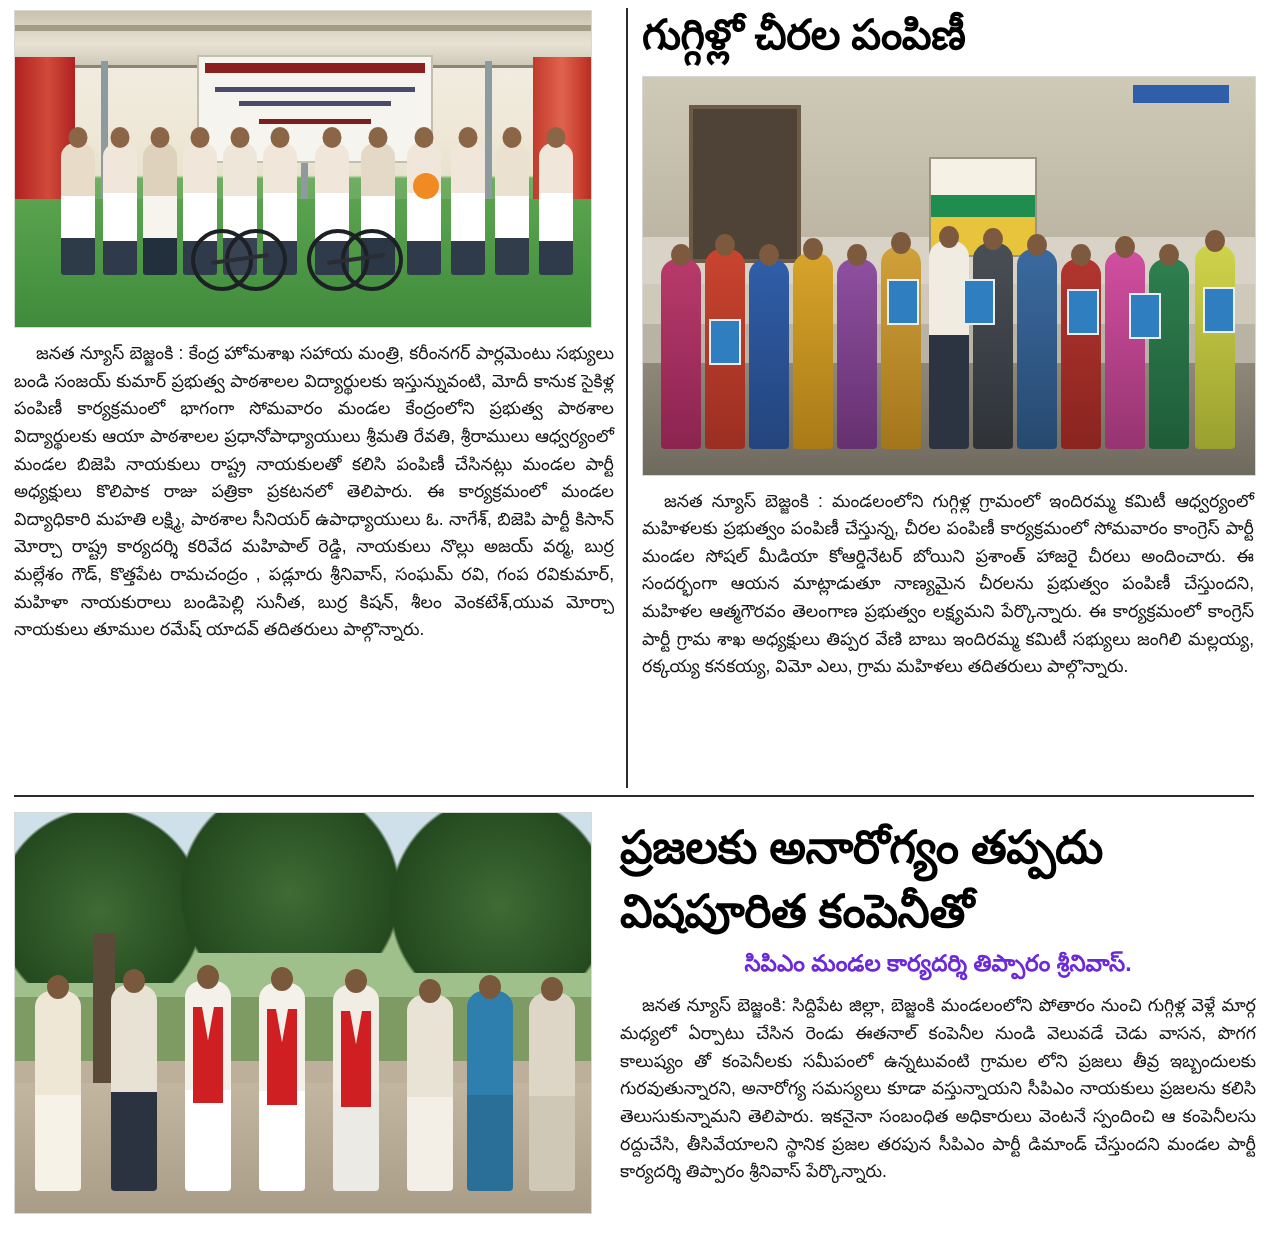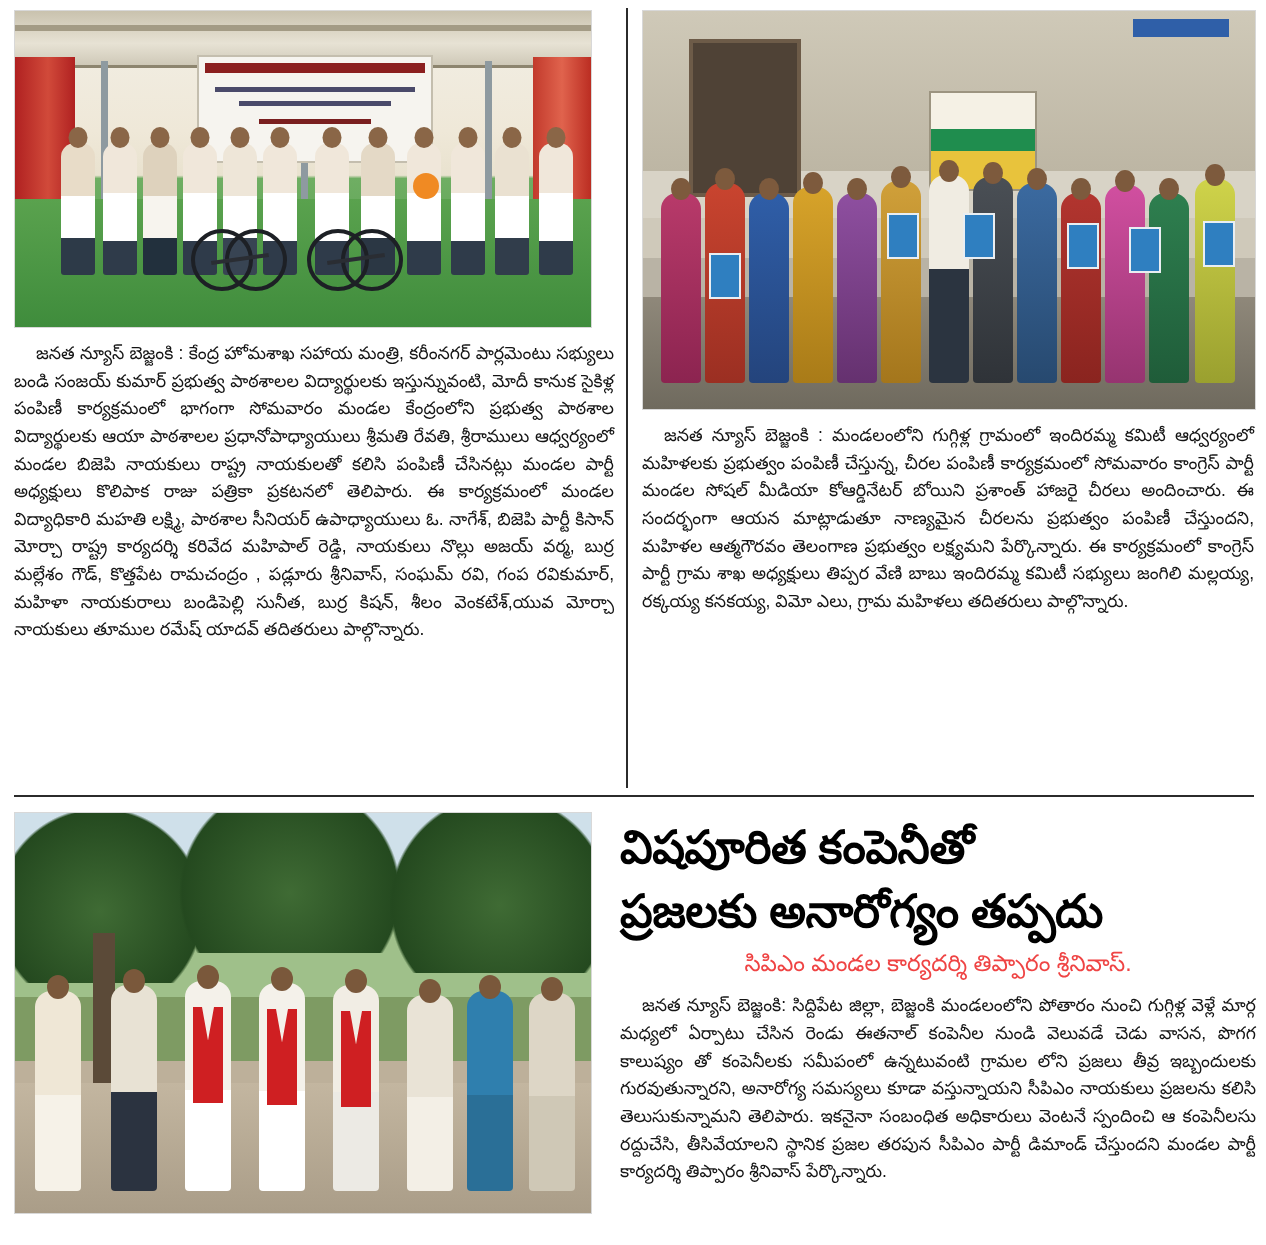--- a/index.html
+++ b/index.html
@@ -75,23 +75,23 @@
     color: #000;
     white-space: nowrap;
   }
   h1.headline.big {
     font-size: 46px;
     white-space: normal;
     margin-bottom: 10px;
   }
   .subhead {
     font-family: "Liberation Sans", sans-serif;
-    font-weight: normal;
+    font-weight: bold;
     font-size: 23px;
-    color: #ef4444;
+    color: #6d28d9;
     text-align: center;
     margin: 4px 0 14px 0;
     line-height: 1.3;
   }
 
   
   .photo {
     position: relative;
     overflow: hidden;
     border: 1px solid #d8d8d8;
@@ -332,20 +332,21 @@
       </div>
       <div style="position:absolute; left:398px; bottom:128px; width:26px; height:26px; border-radius:50%; background:#f08a23;"></div>
     </div>
 
     <div class="bodytext">
       <p><span class="indent"></span><span>జనత న్యూస్ బెజ్జంకి : కేంద్ర హోమశాఖ సహాయ మంత్రి, కరీంనగర్ పార్లమెంటు సభ్యులు బండి సంజయ్ కుమార్ ప్రభుత్వ పాఠశాలల విద్యార్థులకు ఇస్తున్నువంటి, మోదీ కానుక సైకిళ్ల పంపిణీ కార్యక్రమంలో భాగంగా సోమవారం మండల కేంద్రంలోని ప్రభుత్వ పాఠశాల విద్యార్థులకు ఆయా పాఠశాలల ప్రధానోపాధ్యాయులు శ్రీమతి రేవతి, శ్రీరాములు ఆధ్వర్యంలో మండల బిజెపి నాయకులు రాష్ట్ర నాయకులతో కలిసి పంపిణీ చేసినట్లు మండల పార్టీ అధ్యక్షులు కొలిపాక రాజు పత్రికా ప్రకటనలో తెలిపారు. ఈ కార్యక్రమంలో మండల విద్యాధికారి మహతి లక్ష్మి, పాఠశాల సీనియర్ ఉపాధ్యాయులు ఓ. నాగేశ్, బిజెపి పార్టీ కిసాన్ మోర్చా రాష్ట్ర కార్యదర్శి కరివేద మహిపాల్ రెడ్డి, నాయకులు నొల్లు అజయ్ వర్మ, బుర్ర మల్లేశం గౌడ్, కొత్తపేట రామచంద్రం , పడ్లూరు శ్రీనివాస్, సంఘమ్ రవి, గంప రవికుమార్, మహిళా నాయకురాలు  బండిపెల్లి సునీత, బుర్ర కిషన్, శీలం వెంకటేశ్,యువ మోర్చా నాయకులు తూముల రమేష్ యాదవ్ తదితరులు పాల్గొన్నారు.</span></p>
     </div>
   </div>
 
   <div class="col-right">
+    <h1 class="headline">గుగ్గిళ్లో చీరల పంపిణీ</h1>
 
     <div class="photo" id="photo-saree">
       <div class="bldg"></div>
       <div class="wall"></div>
       <div class="sign"></div>
       <div class="door"></div>
       <div class="flexbanner"></div>
       <div class="roadway"></div>
 
       <div class="woman" style="left:18px;  background:linear-gradient(#b83a6a,#8c2450);">
@@ -434,21 +435,21 @@
       <div class="man" style="left:452px; background:linear-gradient(#2f7fae 0 52%,#2a6f97 52% 100%); height:200px;">
           <span class="head"></span>
         </div>
       <div class="man" style="left:514px; background:linear-gradient(#ddd6c6 0 52%,#cfc8b6 52% 100%); height:198px;">
           <span class="head"></span>
         </div>
     </div>
   </div>
 
   <div class="bottom-right">
+    <h1 class="headline big">ప్రజలకు అనారోగ్యం తప్పదు</h1>
     <h1 class="headline big">విషపూరిత కంపెనీతో</h1>
-    <h1 class="headline big">ప్రజలకు అనారోగ్యం తప్పదు</h1>
     <div class="subhead">సిపిఎం మండల కార్యదర్శి తిప్పారం శ్రీనివాస్.</div>
     <div class="bodytext">
       <p><span class="indent"></span><span>జనత న్యూస్ బెజ్జంకి: సిద్దిపేట జిల్లా, బెజ్జంకి మండలంలోని పోతారం నుంచి గుగ్గిళ్ల వెళ్లే మార్గ మధ్యలో ఏర్పాటు చేసిన రెండు ఈతనాల్ కంపెనీల నుండి వెలువడే చెడు వాసన, పొగగ కాలుష్యం తో కంపెనీలకు సమీపంలో ఉన్నటువంటి  గ్రామల లోని ప్రజలు తీవ్ర ఇబ్బందులకు గురవుతున్నారని, అనారోగ్య సమస్యలు కూడా వస్తున్నాయని సీపిఎం నాయకులు ప్రజలను కలిసి తెలుసుకున్నామని తెలిపారు. ఇకనైనా సంబంధిత అధికారులు వెంటనే స్పందించి ఆ కంపెనీలసు రద్దుచేసి, తీసివేయాలని స్థానిక ప్రజల తరపున సీపిఎం పార్టీ డిమాండ్ చేస్తుందని  మండల పార్టీ కార్యదర్శి తిప్పారం శ్రీనివాస్  పేర్కొన్నారు.</span></p>
     </div>
   </div>
 
 </div>
 
 </body></html>

